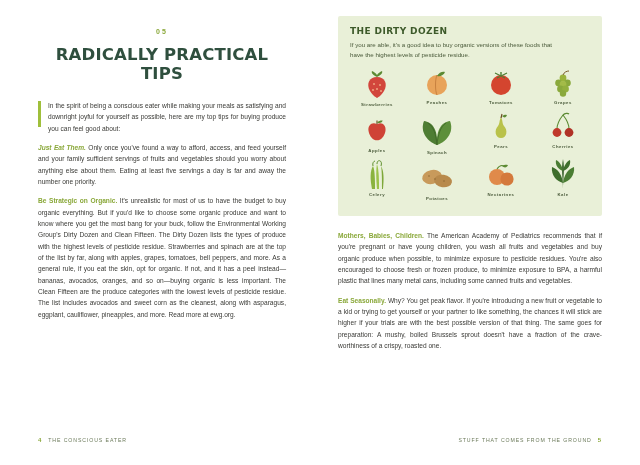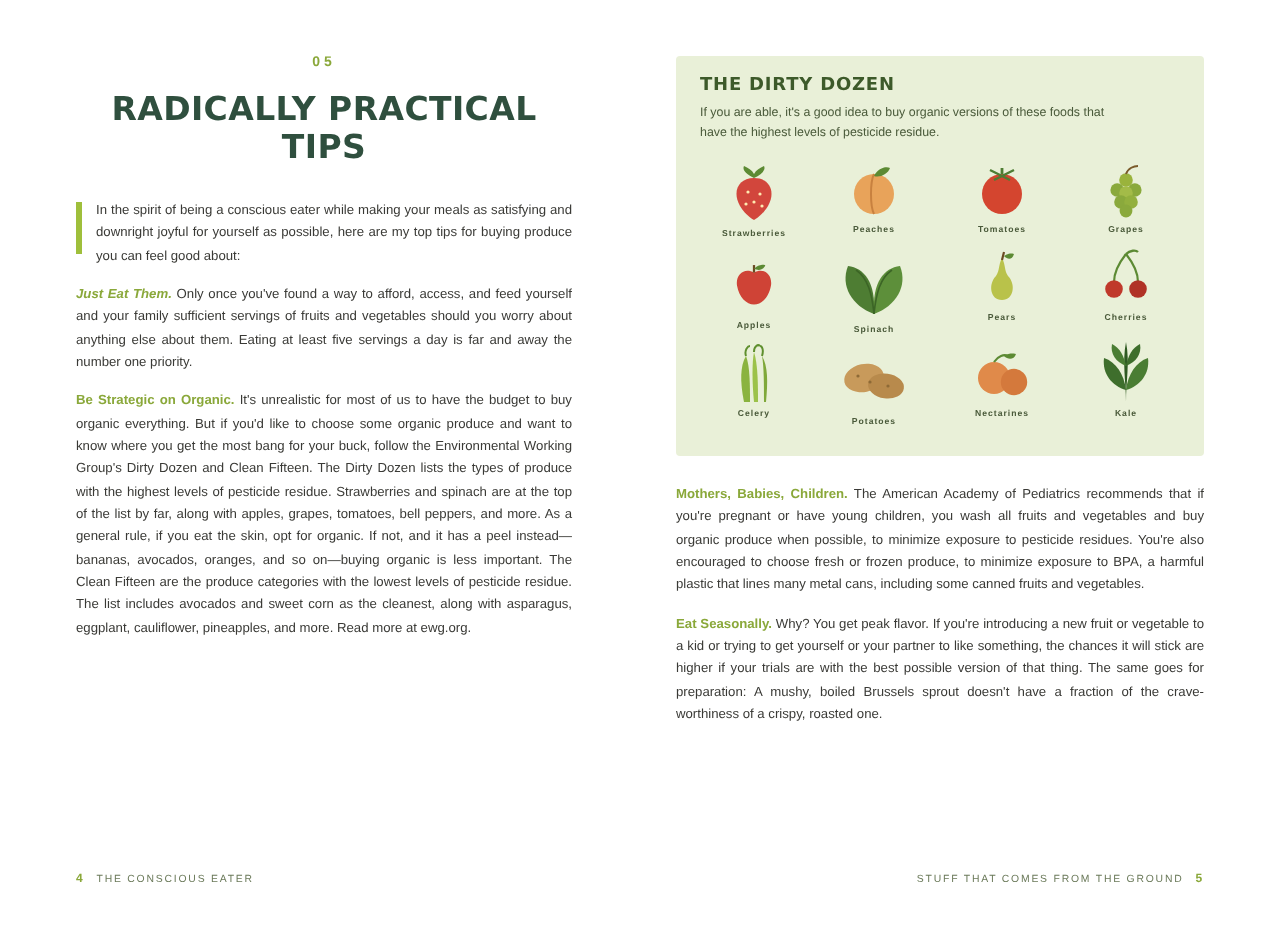--- a/index.html
+++ b/index.html
@@ -23,21 +23,21 @@
   .page {
     position: relative;
     box-sizing: border-box;
   }
   .page-left {
     width: 320px;
     padding: 28px 34px 0 38px;
   }
   .page-right {
     width: 320px;
-    padding: 28px 38px 0 18px;
+    padding: 16px 38px 0 18px;
   }
 
   
   .chapter-num {
     color: #8aa83a;
     font-size: 7px;
     font-weight: bold;
     letter-spacing: 2px;
     text-align: center;
     margin: 0 0 10px 0;

